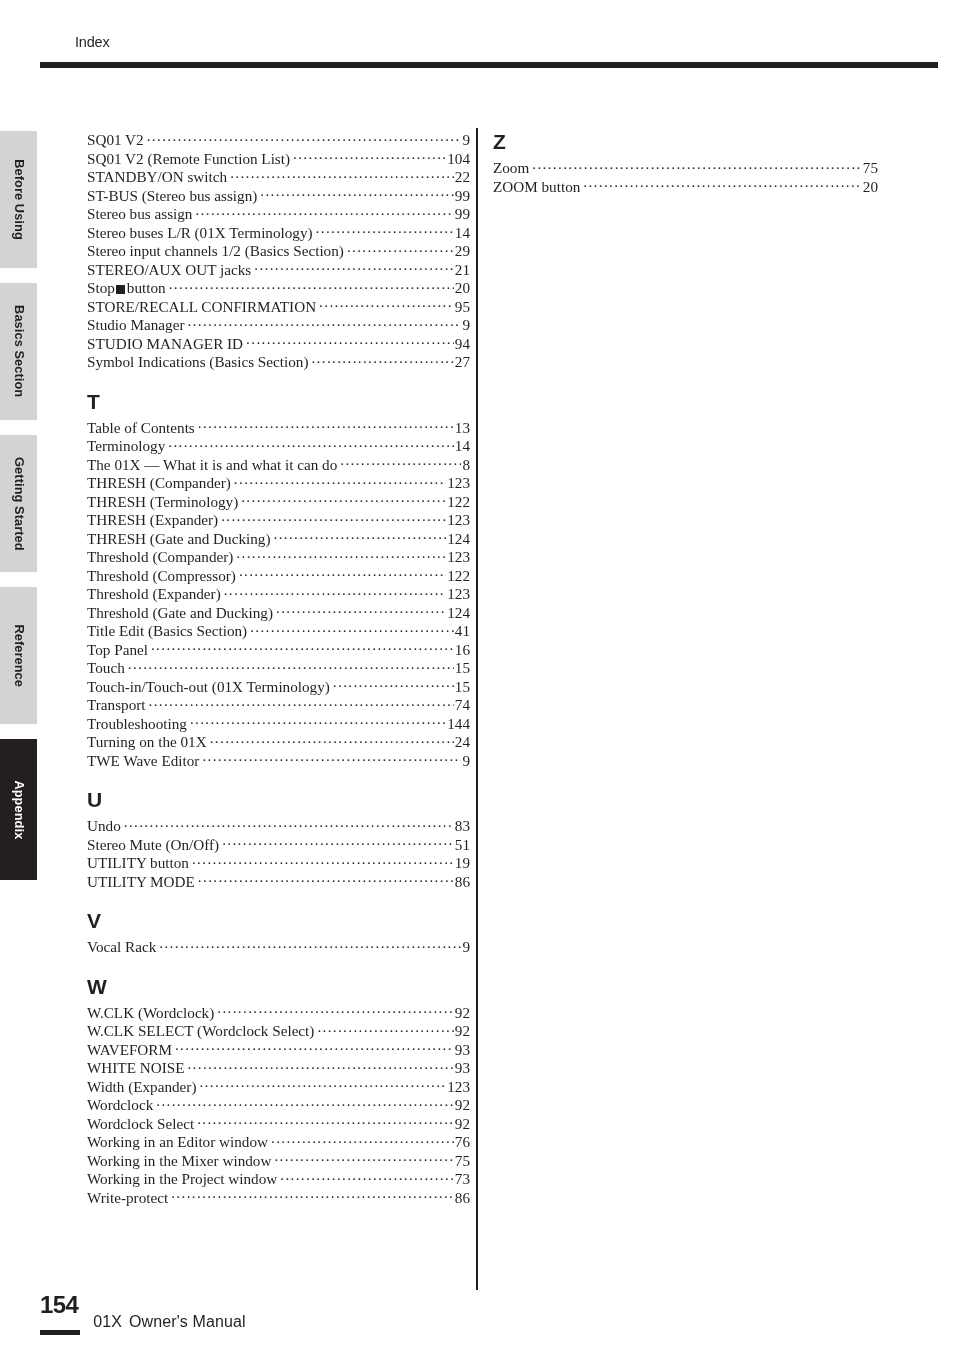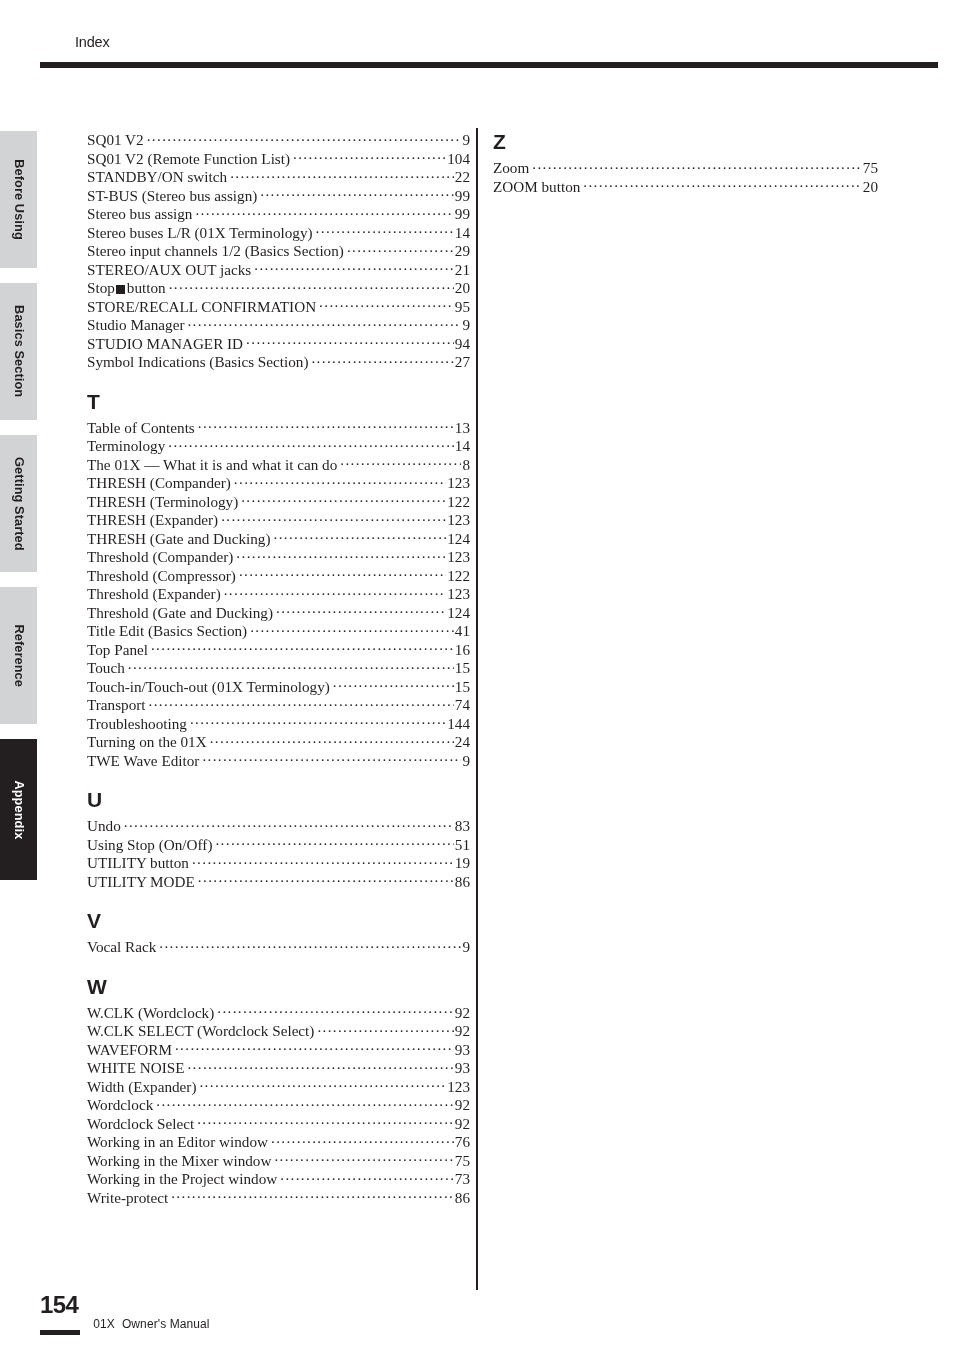--- a/index.html
+++ b/index.html
@@ -146,21 +146,21 @@
     font-size: 24px;
     line-height: 24px;
     color: #231f20;
     border-bottom: 5px solid #231f20;
     padding-bottom: 13px;
     padding-right: 2px;
     letter-spacing: -0.6px;
   }
   #footer-manual-title {
     font-family: "Liberation Sans", "DejaVu Sans", sans-serif;
-    font-size: 12px;
+    font-size: 16px;
     color: #231f20;
     margin-left: 13px;
     padding-bottom: 4px;
     letter-spacing: 0.1px;
   }
   #footer-manual-title .gap { display: inline-block; width: 7px; }
 </style>
 </head>
 <body>
 
@@ -350,21 +350,21 @@
       <span class="entry-leader"></span>
       <span class="entry-page">9</span>
     </div>
     <div class="letter-heading">U</div>
     <div class="entry">
       <span class="entry-label">Undo</span>
       <span class="entry-leader"></span>
       <span class="entry-page">83</span>
     </div>
     <div class="entry">
-      <span class="entry-label">Using Stop (On/Off)</span>
+      <span class="entry-label">Stereo Mute (On/Off)</span>
       <span class="entry-leader"></span>
       <span class="entry-page">51</span>
     </div>
     <div class="entry">
       <span class="entry-label">UTILITY button</span>
       <span class="entry-leader"></span>
       <span class="entry-page">19</span>
     </div>
     <div class="entry">
       <span class="entry-label">UTILITY MODE</span>

